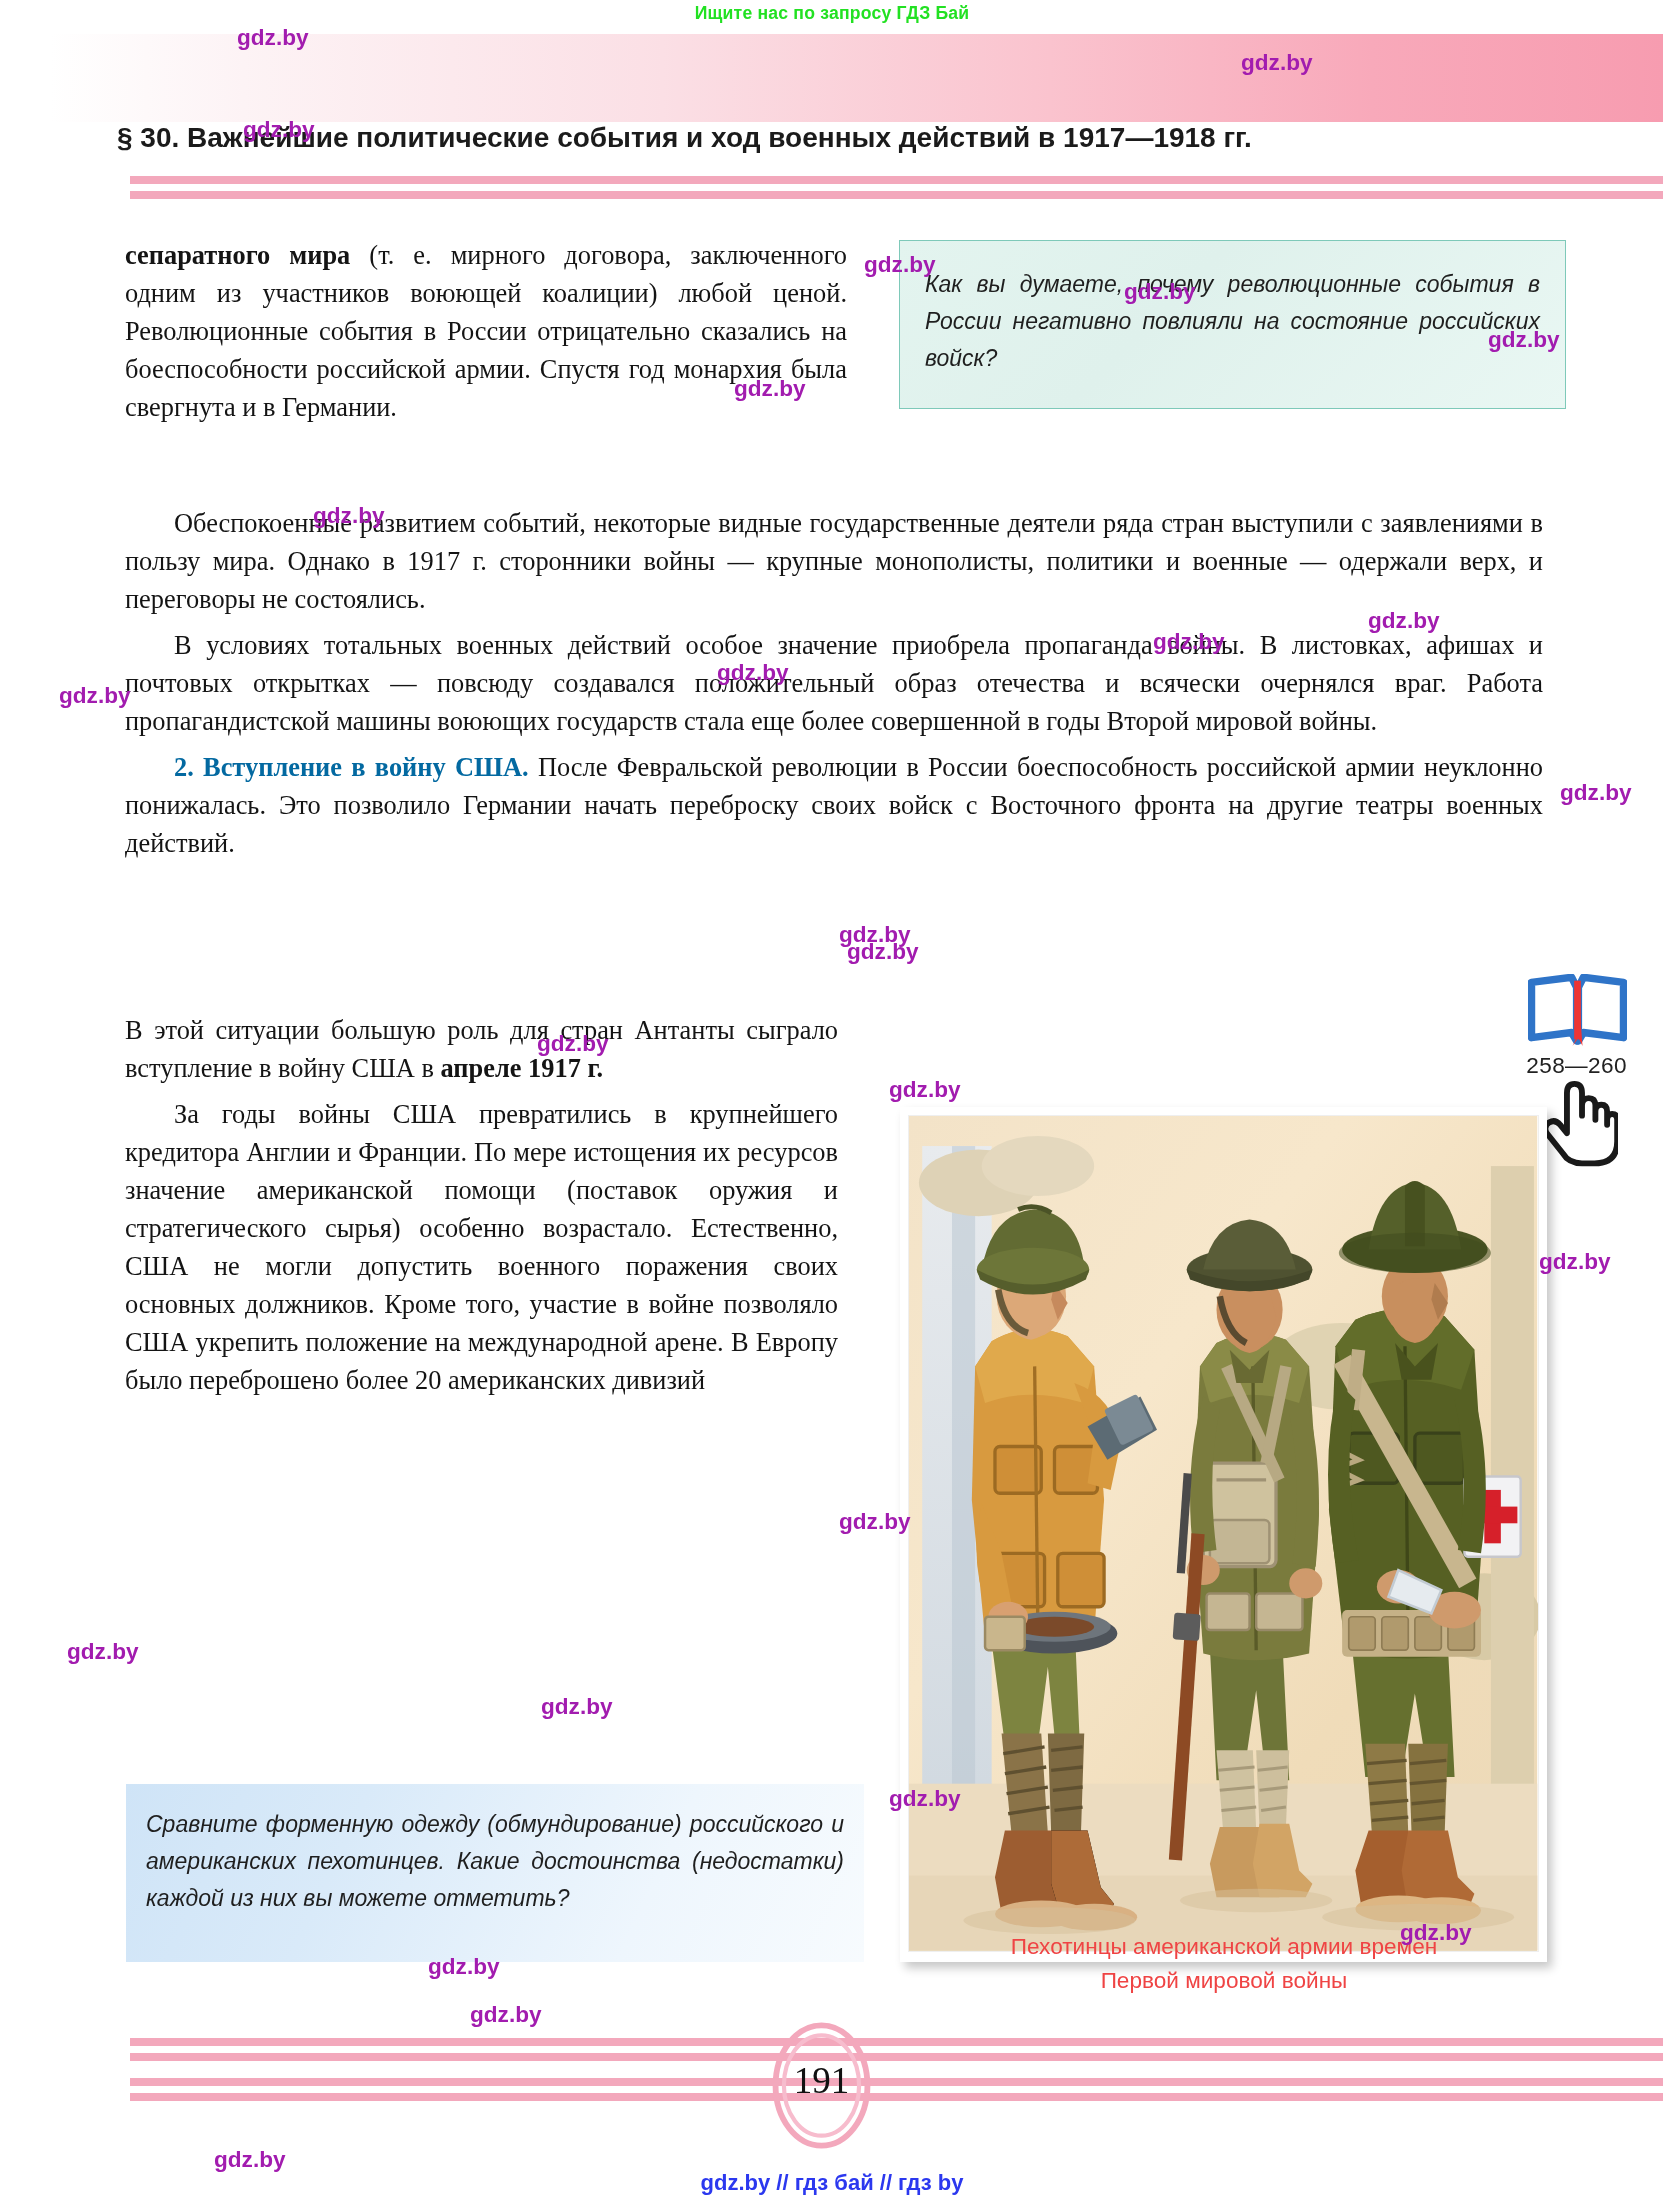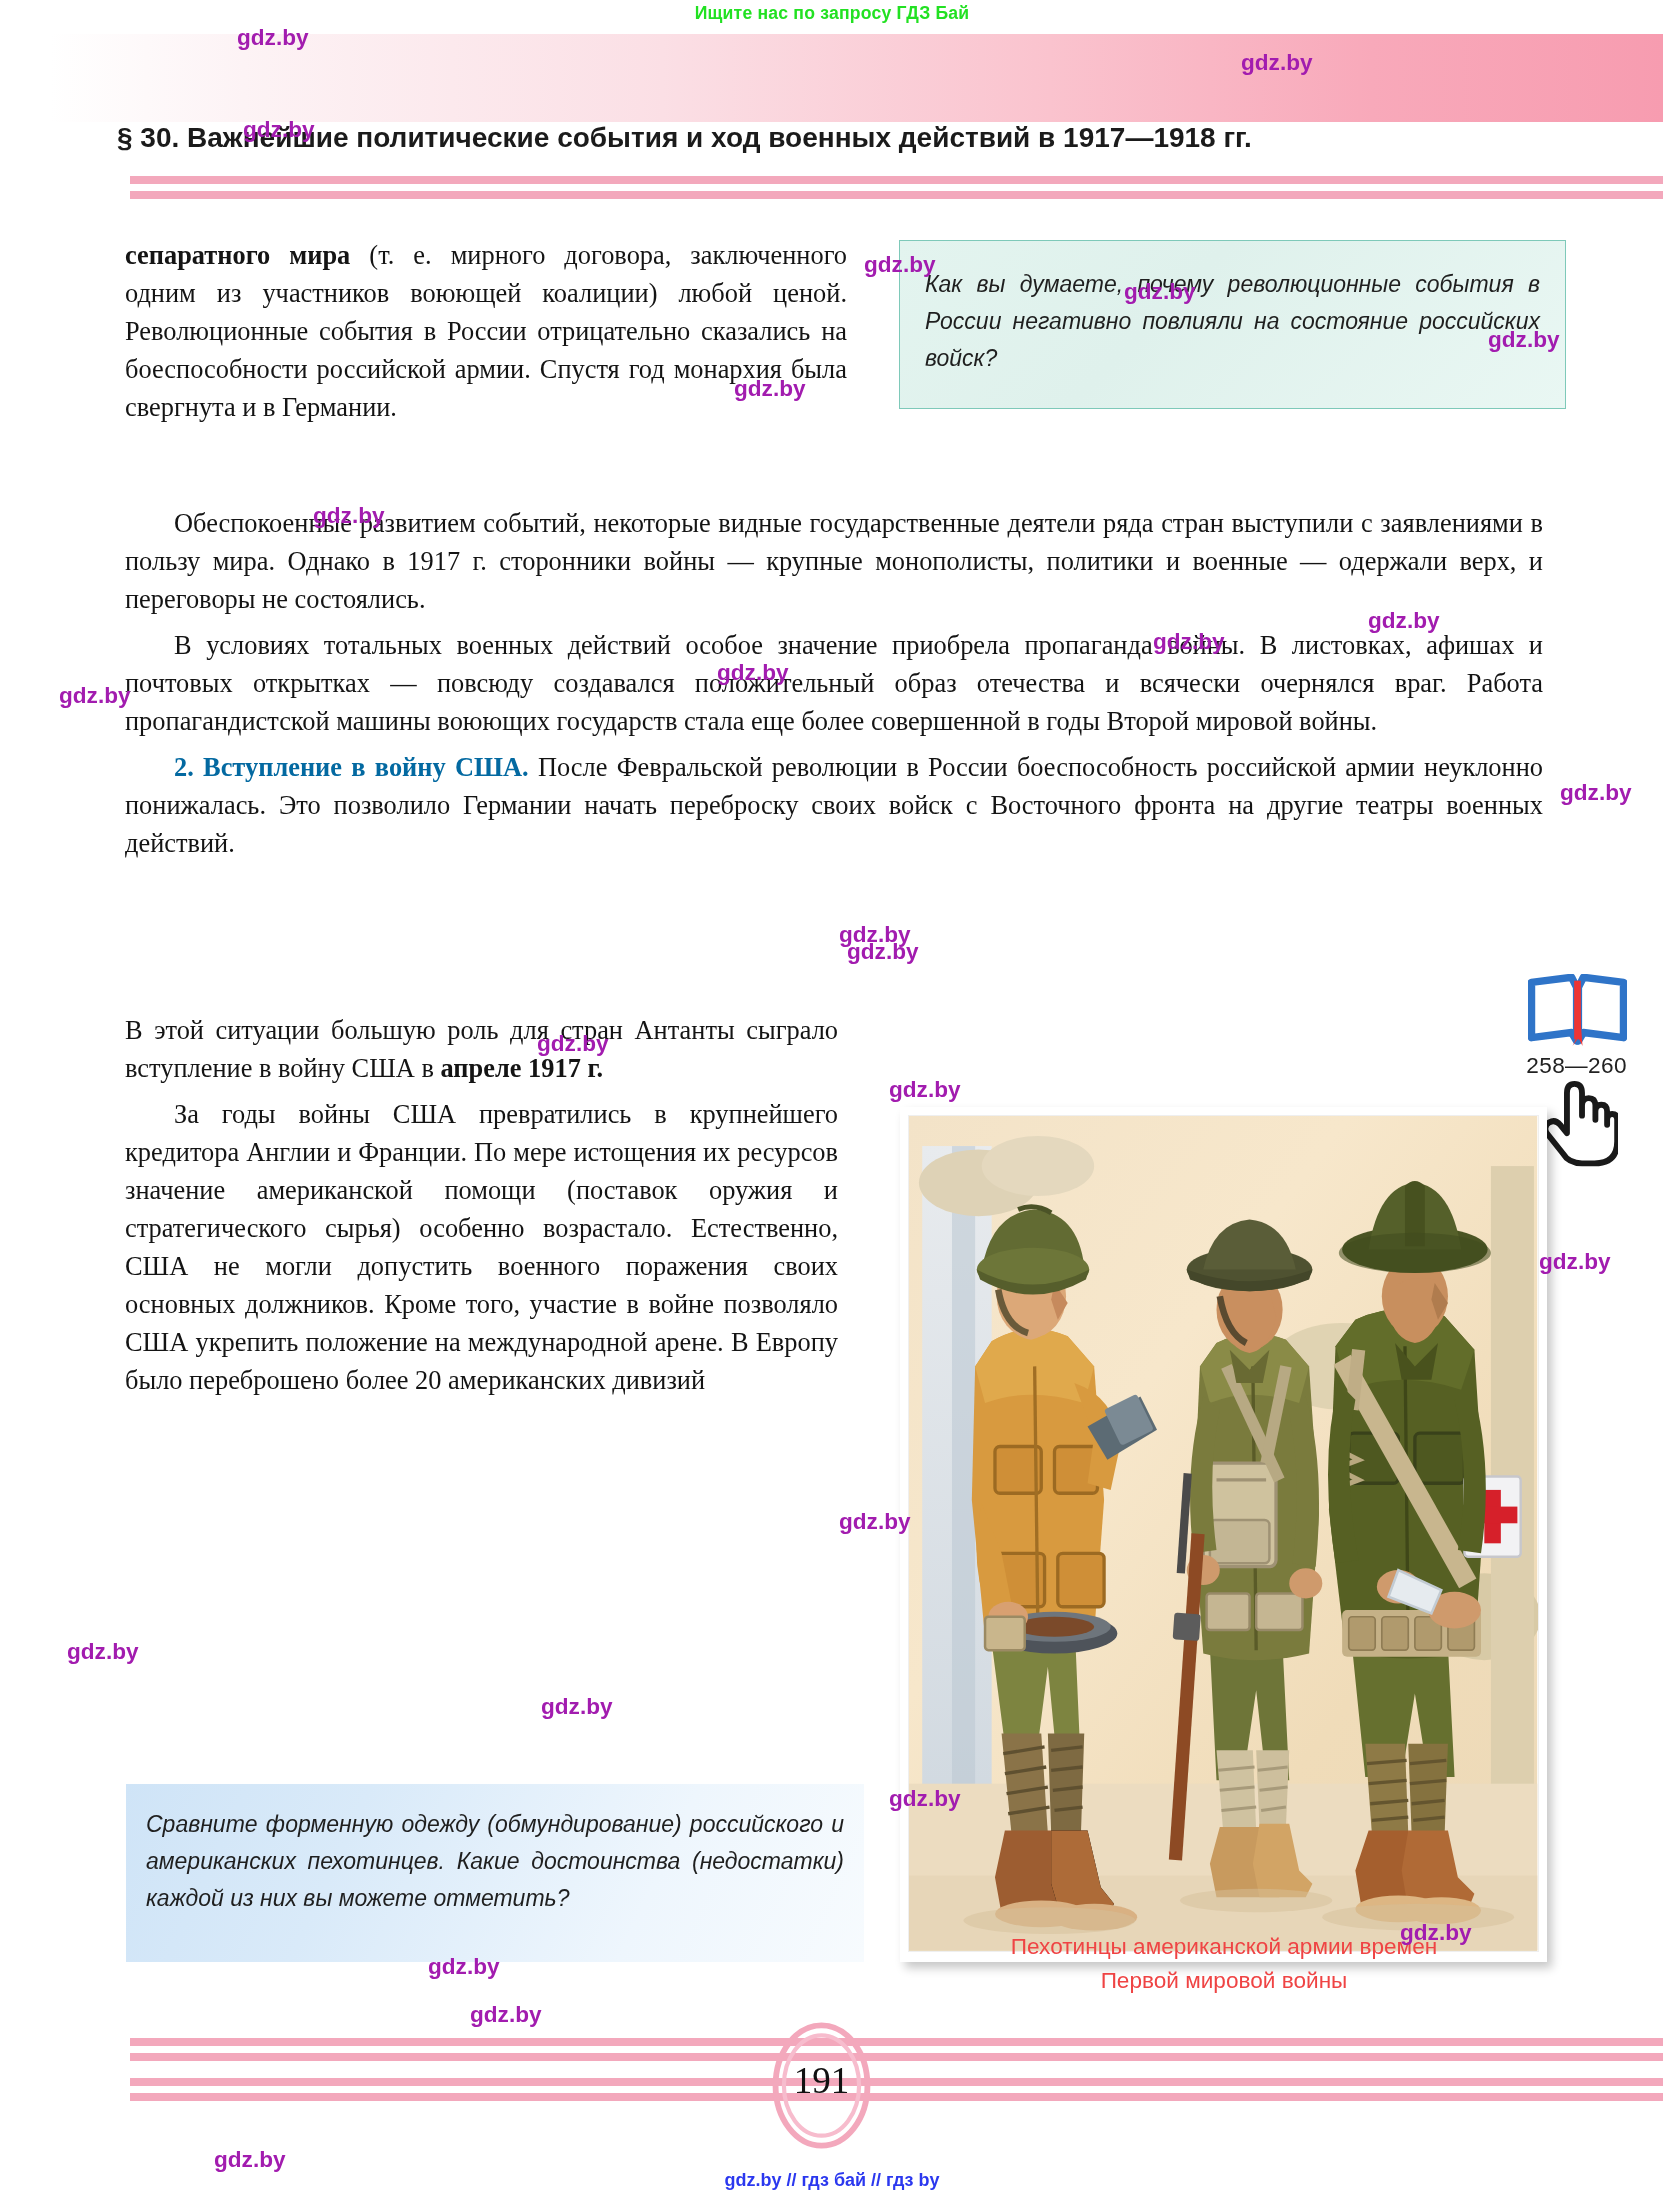--- a/index.html
+++ b/index.html
@@ -195,21 +195,21 @@
     text-align: center;
     font-family: "Liberation Serif", serif;
     font-size: 37px;
     color: #111;
   }
   .links {
     position: absolute;
     top: 2170px; left: 0; width: 1664px;
     text-align: center;
     font-family: "Liberation Sans", sans-serif;
-    font-size: 18px;
+    font-size: 22px;
     font-weight: 700;
     color: #2b38ef;
   }
 
   
   .wm {
     position: absolute;
     font-family: "Liberation Sans", sans-serif;
     font-size: 22.6px;
     font-weight: 700;

